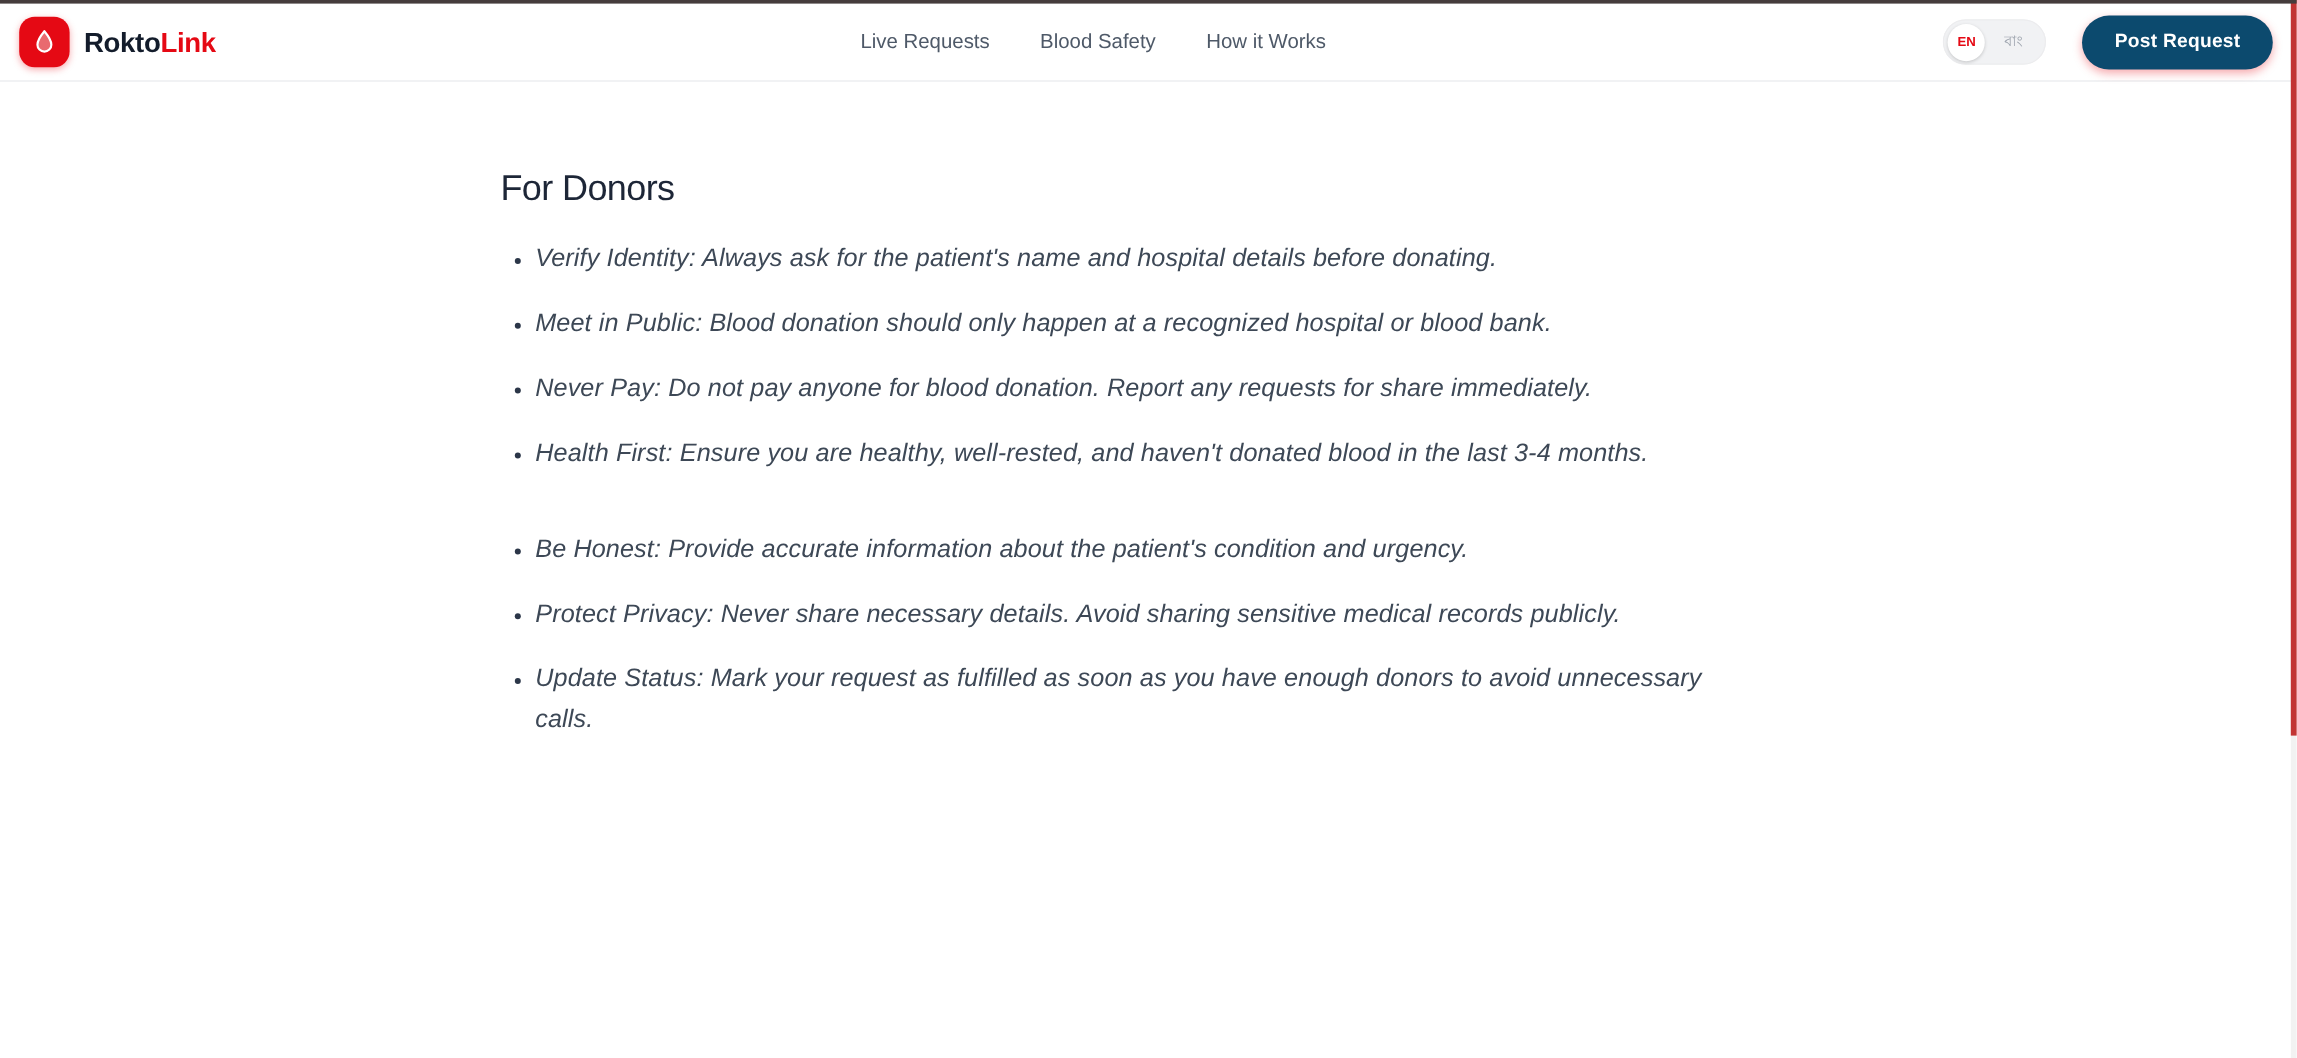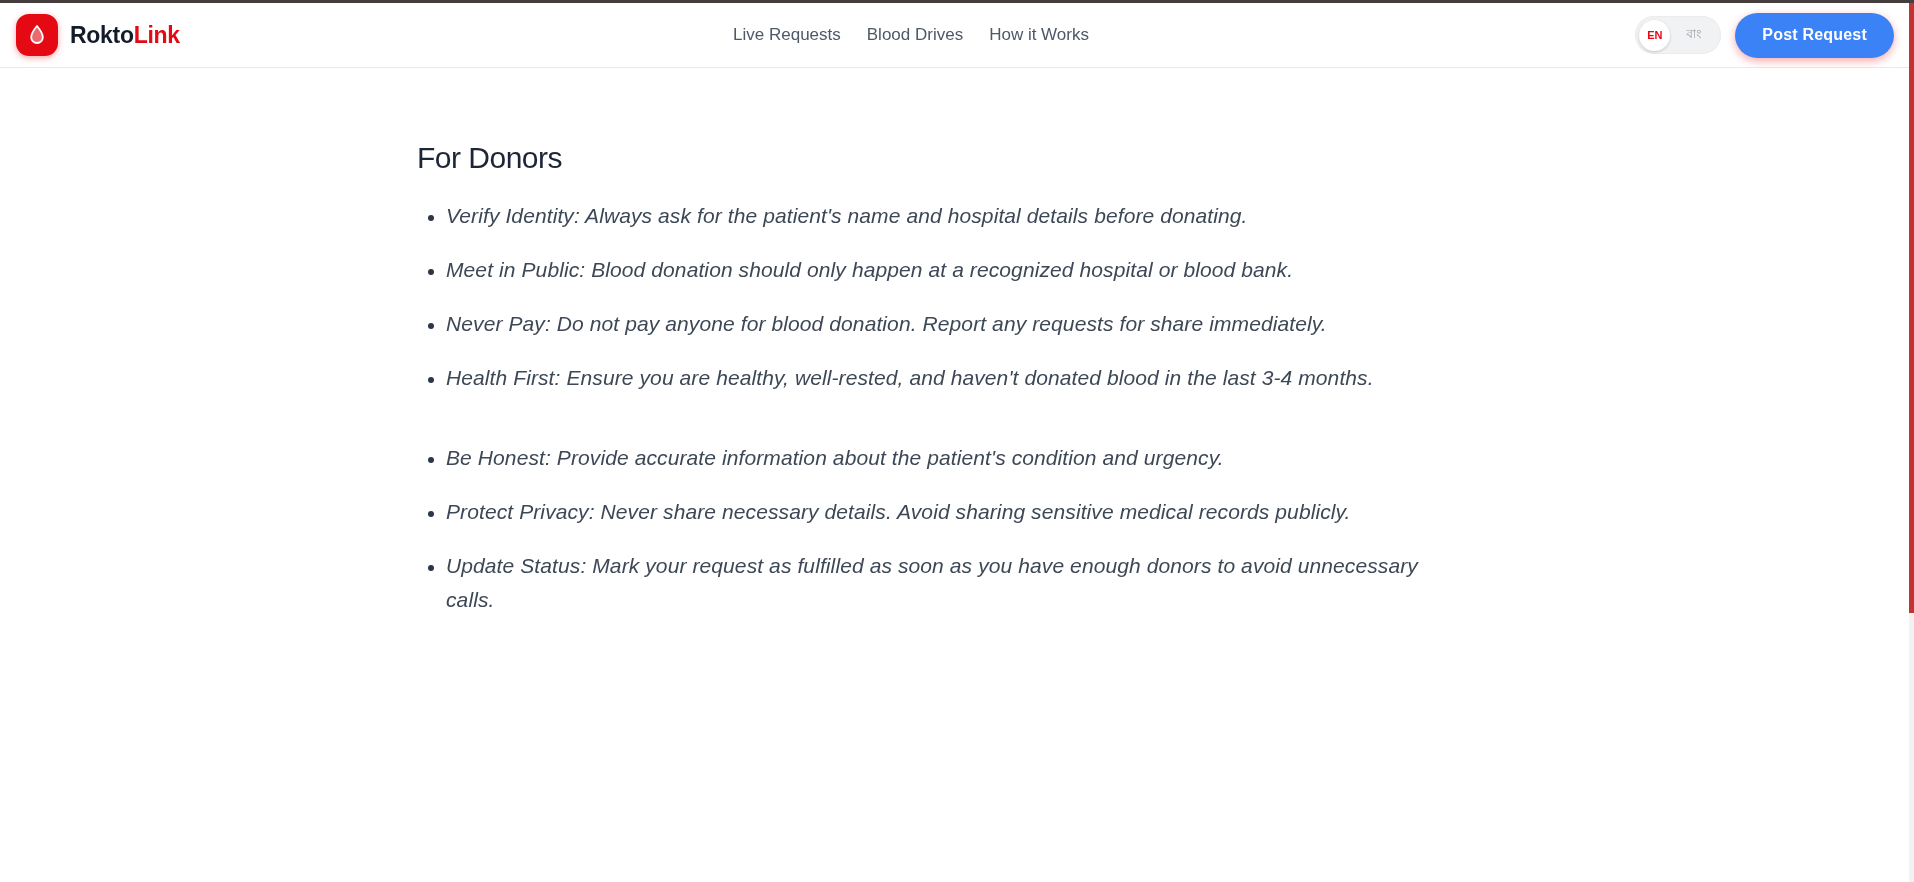--- a/index.html
+++ b/index.html
@@ -27,42 +27,42 @@
   .logo-box {
     width: 42px; height: 42px; border-radius: 13px; background: #e50914;
     display: flex; align-items: center; justify-content: center;
     box-shadow: 0 2px 6px rgba(229,9,20,.35);
   }
   .brand-text { font-size: 23px; font-weight: bold; letter-spacing: -0.3px; color: #131c2b; }
   .brand-text .accent { color: #e50914; }
 
   .nav {
     position: absolute; left: 50%; transform: translateX(calc(-50% - 46px));
-    display: flex; gap: 26px; align-items: center;
+    display: flex; gap: 42px; align-items: center;
   }
   .nav a { text-decoration: none; color: #4e5968; font-size: 17px; cursor: pointer; }
 
-  .header-right { margin-left: auto; display: flex; align-items: center; gap: 14px; }
+  .header-right { margin-left: auto; display: flex; align-items: center; gap: 30px; }
 
   .lang-toggle {
     display: flex; align-items: center; background: #f1f2f4; border-radius: 9999px;
     padding: 4px; height: 38px; width: 86px; box-shadow: inset 0 0 0 1px #ececee;
   }
   .lang-active {
     width: 31px; height: 31px; border-radius: 50%; background: #ffffff;
     display: flex; align-items: center; justify-content: center;
     font-size: 11px; font-weight: bold; color: #e50914;
     box-shadow: 0 1px 3px rgba(0,0,0,.18); cursor: pointer;
   }
   .lang-inactive {
     flex: 1; text-align: center; font-size: 12px; color: #9aa1ab; cursor: pointer;
   }
 
   .post-btn {
-    background: #3b82f6; color: #ffffff; border: none; cursor: pointer;
+    background: #0c4a6e; color: #ffffff; border: none; cursor: pointer;
     font-family: "Liberation Sans", sans-serif;
     font-size: 16px; font-weight: bold; letter-spacing: 0.2px;
     padding: 0 27px; height: 45px; border-radius: 9999px;
     box-shadow: 0 3px 8px rgba(229,9,20,.35);
   }
 
   
   .main { position: absolute; top: 69px; left: 0; width: 100%; }
   .container { width: 1080px; margin: 0 auto; padding-top: 72px; }
 
@@ -92,21 +92,21 @@
       <div class="logo-box">
         <svg width="24" height="24" viewBox="0 0 24 24">
           <path d="M12 3 C12 3 6.2 10 6.2 14.2 a5.8 5.8 0 0 0 11.6 0 C17.8 10 12 3 12 3 Z" fill="#e96a6f" stroke="#ffffff" stroke-width="1.8" stroke-linejoin="round"></path>
         </svg>
       </div>
       <div class="brand-text"><span>Rokto</span><span class="accent">Link</span></div>
     </div>
 
     <nav class="nav">
       <a href="#">Live Requests</a>
-      <a href="#">Blood Drives</a>
+      <a href="#">Blood Safety</a>
       <a href="#">How it Works</a>
     </nav>
 
     <div class="header-right">
       <div class="lang-toggle">
         <div class="lang-active">EN</div>
         <div class="lang-inactive">বাং</div>
       </div>
       <button class="post-btn">Post Request</button>
     </div>

